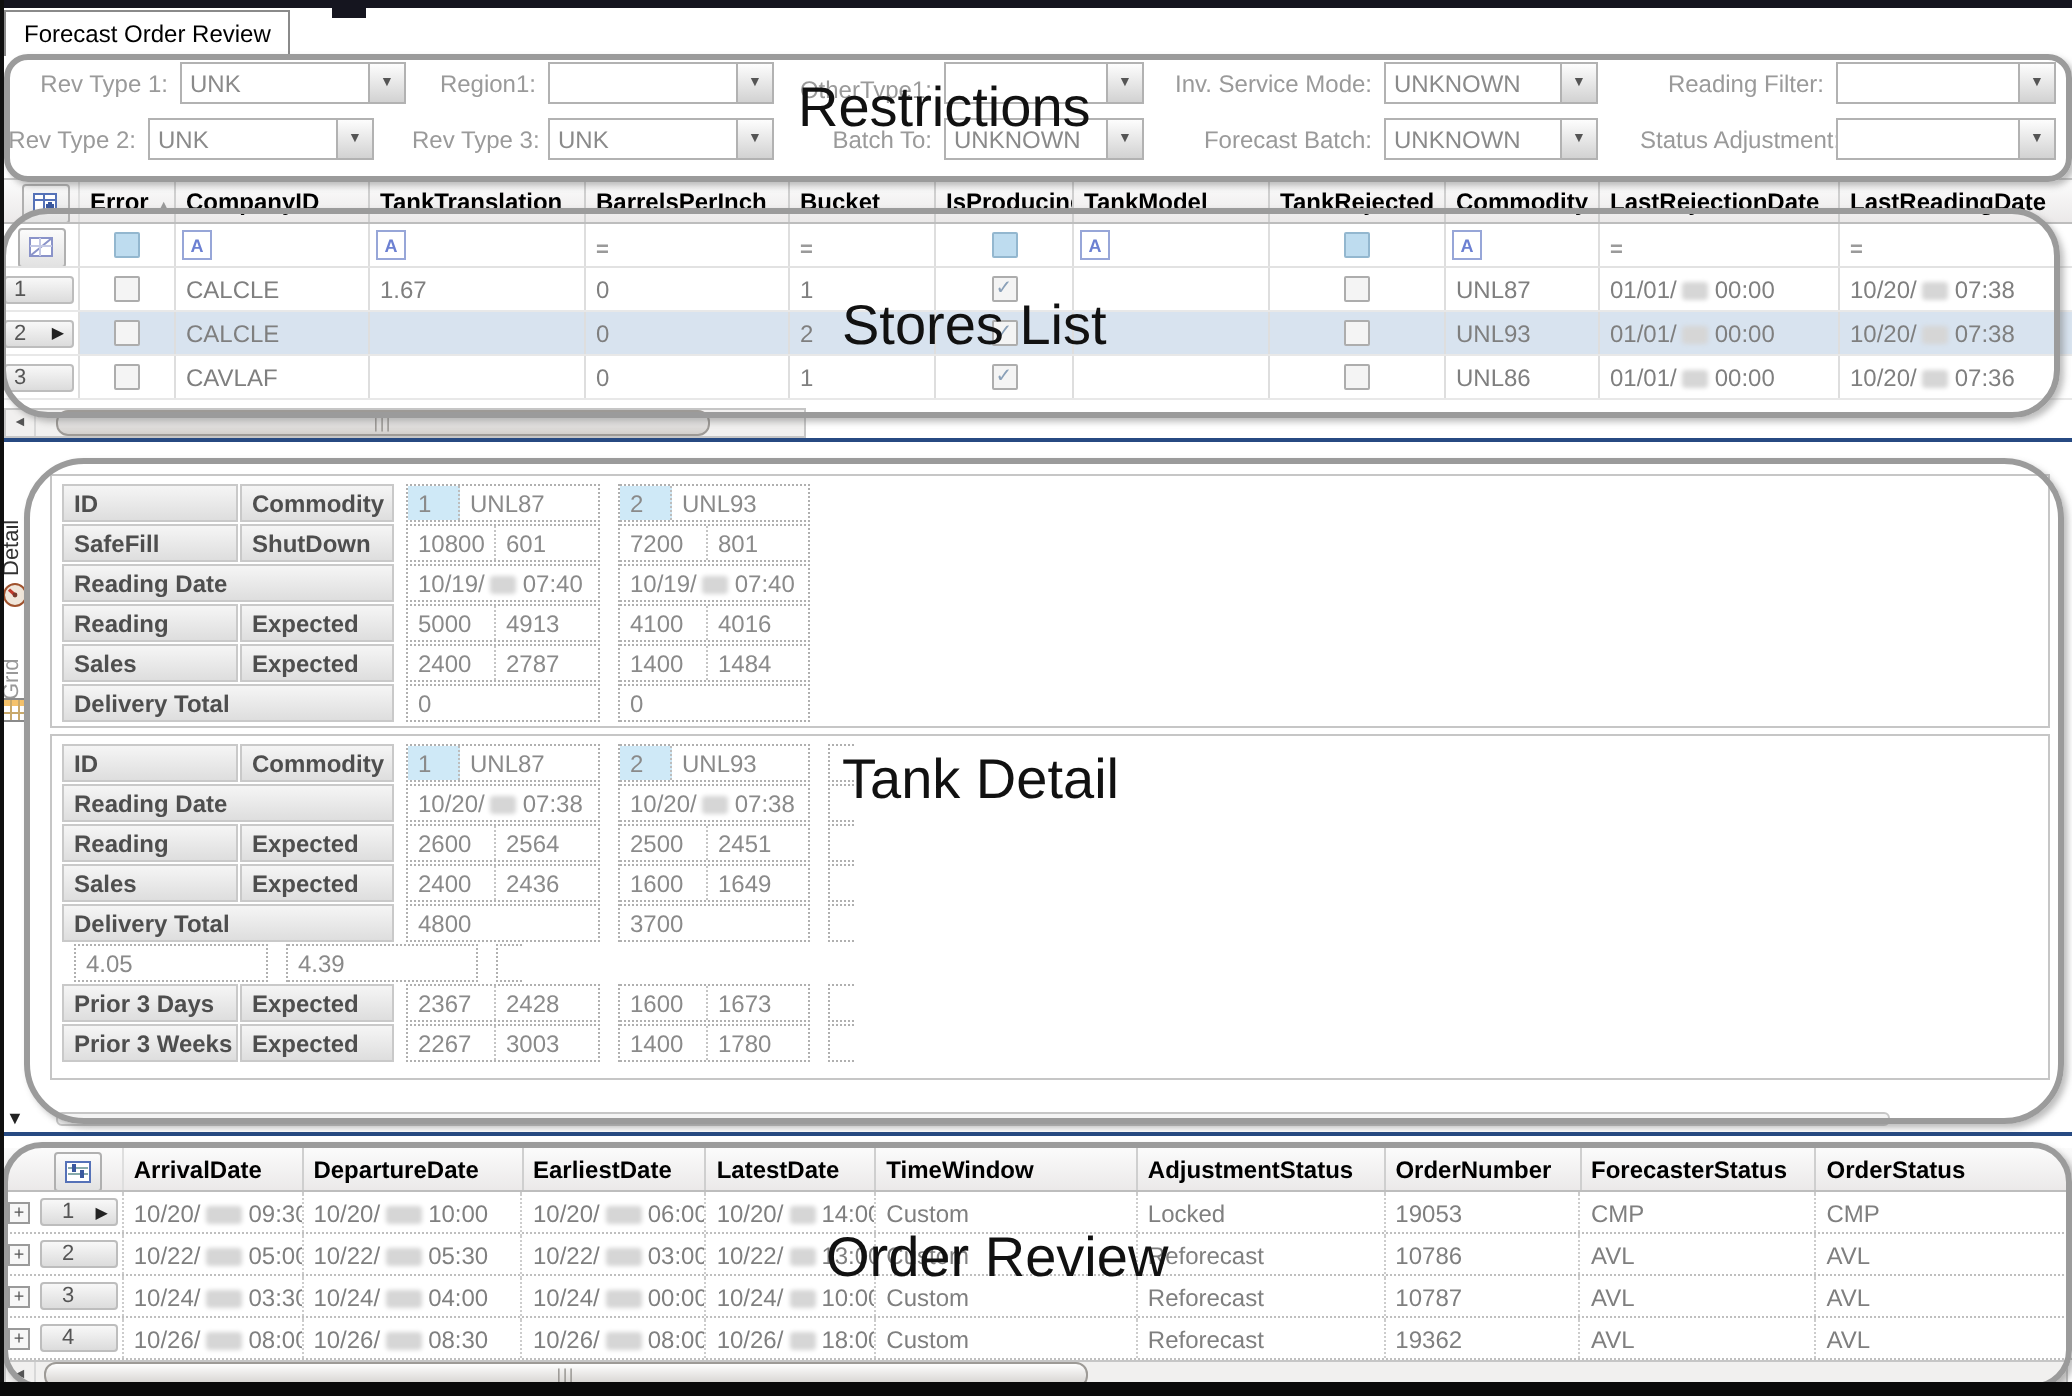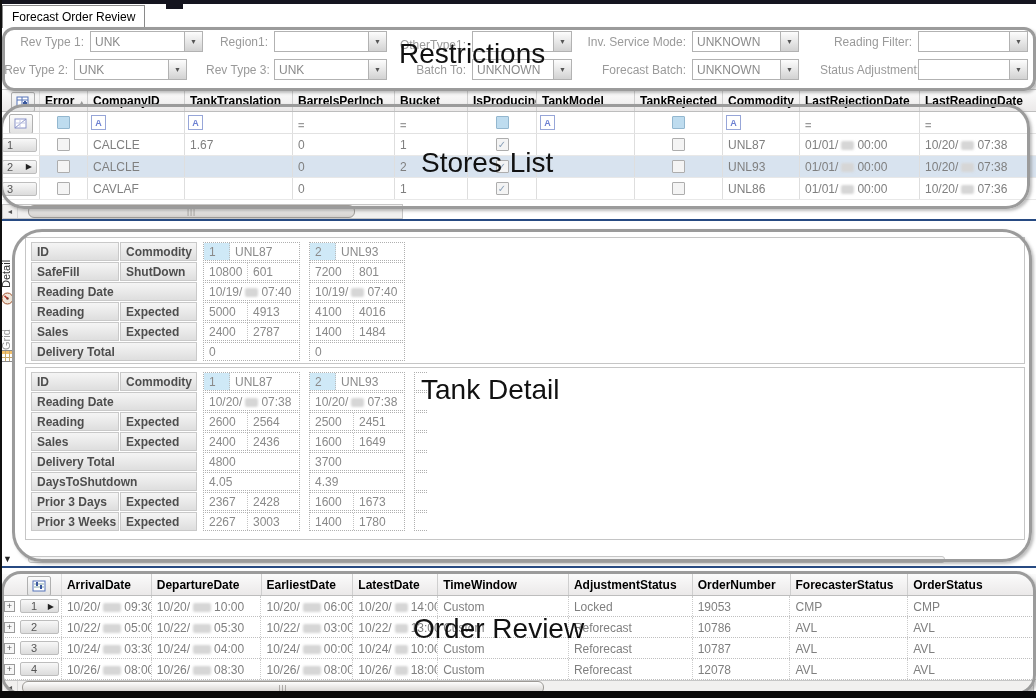--- a/index.html
+++ b/index.html
@@ -493,21 +493,20 @@
           <div class="tlab lab">Delivery Total</div>
           <div class="tpanel p1">
               <span class="tfull">4800</span>
             </div>
           <div class="tpanel p2">
               <span class="tfull">3700</span>
             </div>
           <div class="sliver"></div>
         </div>
         <div class="trow">
-          <div class="tlab lab">DaysToShutdown</div>
           <div class="tpanel p1">
               <span class="tfull">4.05</span>
             </div>
           <div class="tpanel p2">
               <span class="tfull">4.39</span>
             </div>
           <div class="sliver"></div>
         </div>
         <div class="trow">
           <div class="tlab la">Prior 3 Days</div>
@@ -637,21 +636,21 @@
           <div class="obtn">
             <span>4</span>
           </div>
         </div>
       <div class="cell o2 dcell"><span>10/26/</span><span class="rd rdw"></span><span>08:00</span></div>
       <div class="cell o3 dcell"><span>10/26/</span><span class="rd rdw"></span><span>08:30</span></div>
       <div class="cell o4 dcell"><span>10/26/</span><span class="rd rdw"></span><span>08:00</span></div>
       <div class="cell o5 dcell"><span>10/26/</span><span class="rd"></span><span>18:00</span></div>
       <div class="cell o6 dcell">Custom</div>
       <div class="cell o7 dcell">Reforecast</div>
-      <div class="cell o8 dcell">12078</div>
+      <div class="cell o8 dcell">19362</div>
       <div class="cell o9 dcell">AVL</div>
       <div class="cell o10 dcell" style="border-right:none">AVL</div>
     </div>
   </div>
 
   <div class="hscroll" style="left:2px;top:680px;width:1032px;">
     <div class="harrow">◄</div>
     <div class="hthumb" style="width:520px;margin-left:4px;">
         <span class="grip">|||</span>
       </div>

